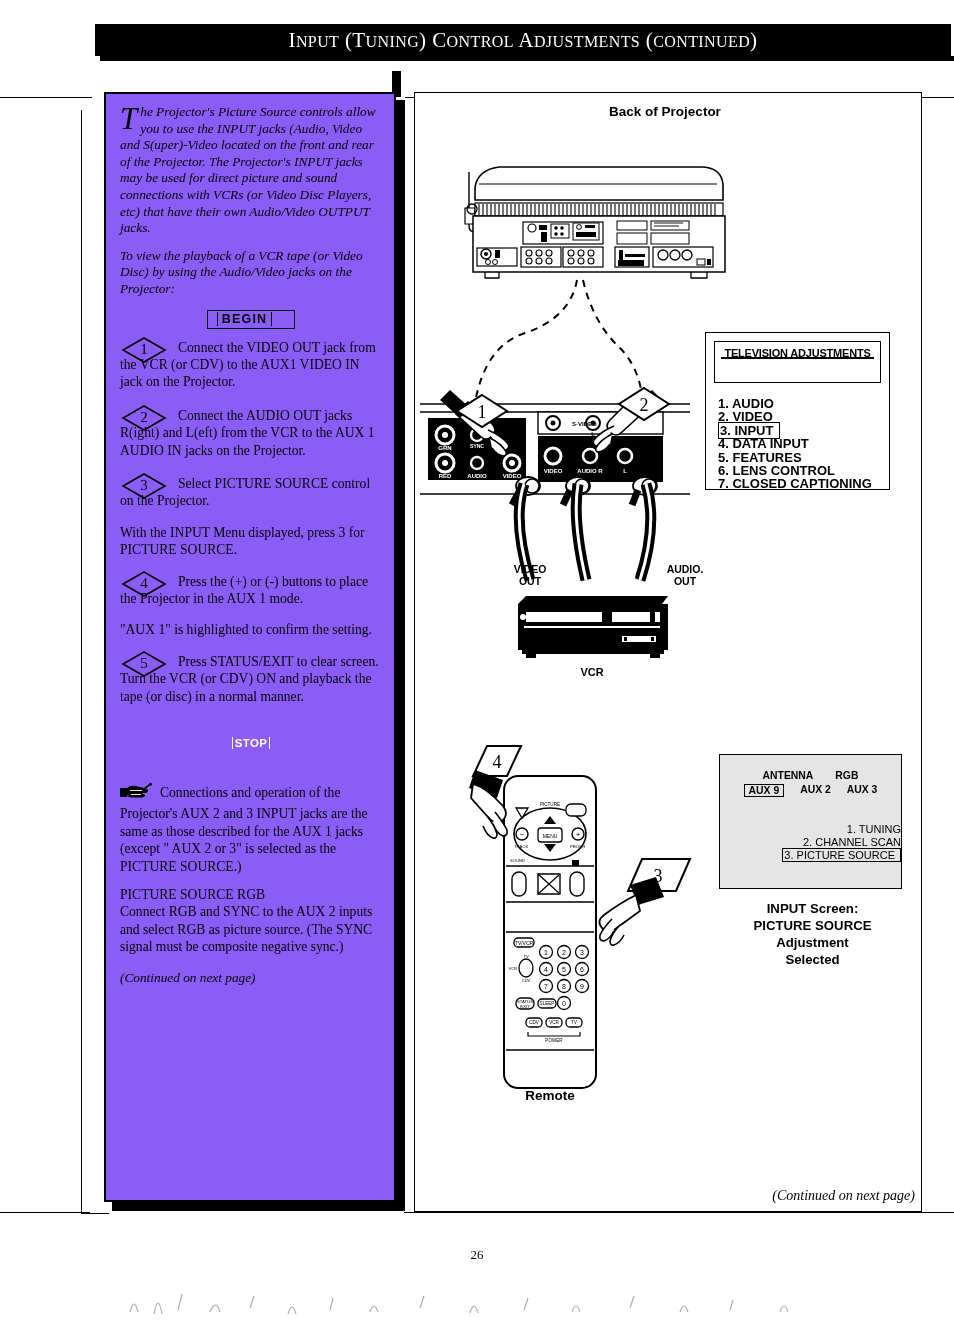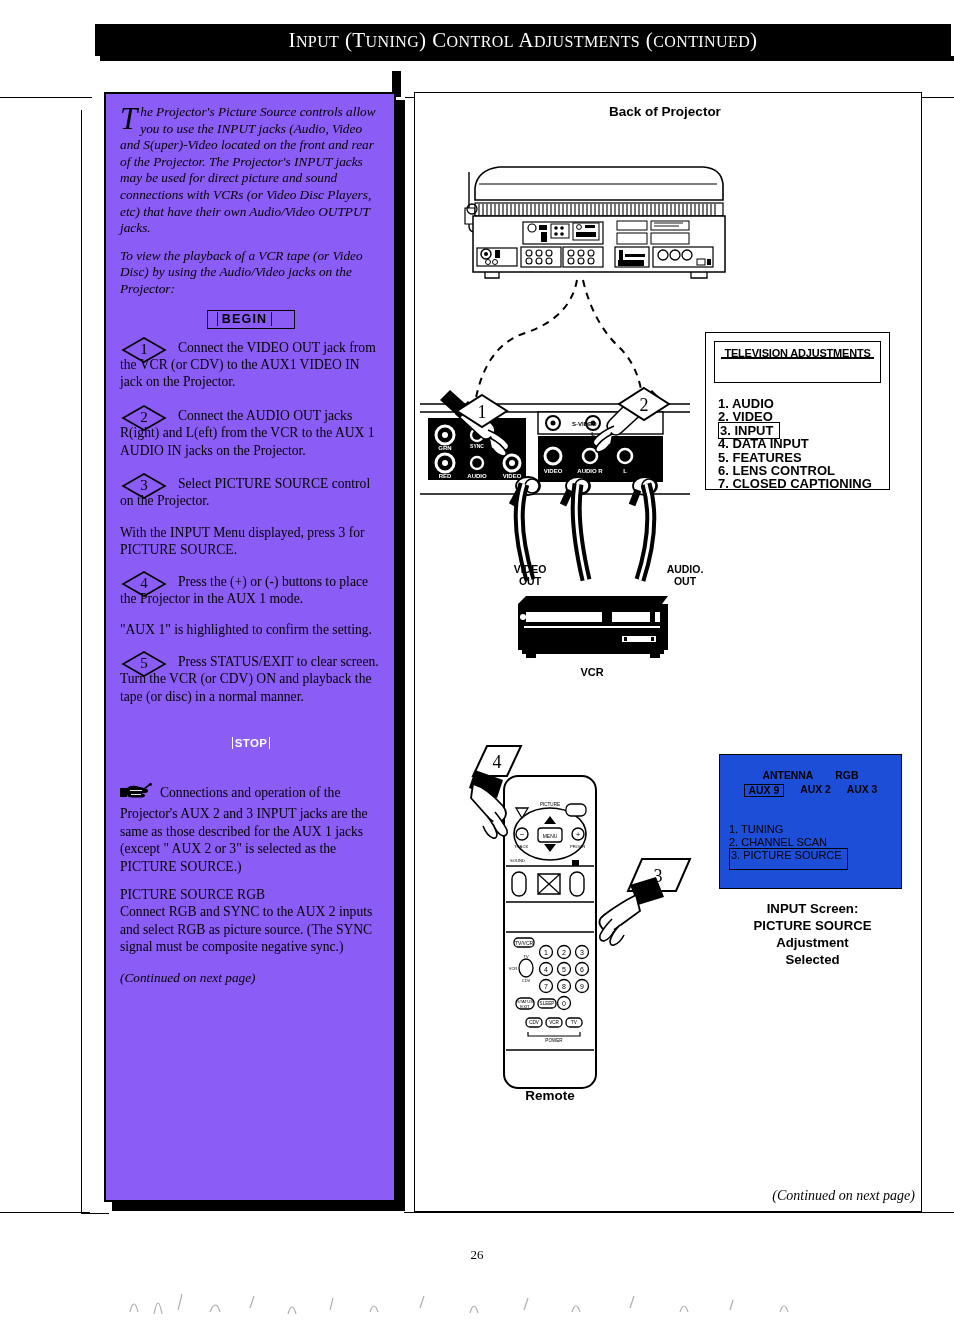--- a/index.html
+++ b/index.html
@@ -274,22 +274,23 @@
     border: 1.3px solid #000;
     padding: 0 6px 0 1px;
   }
 
   
   #input-screen {
     position: absolute;
     left: 719px; top: 754px;
     width: 183px; height: 135px;
     border: 1.4px solid #000;
-    background: #1d4ed8;
+    background: #e5e5e5;
     box-sizing: border-box;
+    text-align: right;
   }
   #input-screen .row1 {
     display: flex;
     justify-content: center;
     gap: 22px;
     margin-top: 15px;
     font-family: "Liberation Sans", sans-serif;
     font-weight: bold;
     font-size: 10.4px;
   }
@@ -313,21 +314,21 @@
   }
   #input-screen li {
     font-family: "Liberation Sans", sans-serif;
     font-weight: normal;
     font-size: 11px;
     line-height: 13.2px;
     white-space: nowrap;
   }
   #input-screen li.sel span {
     border: 1.4px solid #000;
-    padding: 0 5px 8px 1px;
+    padding: 0 5px 0 1px;
   }
 
   #input-caption {
     position: absolute;
     left: 715px; top: 900px;
     width: 195px;
     text-align: center;
     font-family: "Liberation Sans", sans-serif;
     font-weight: bold;
     font-size: 13.2px;

